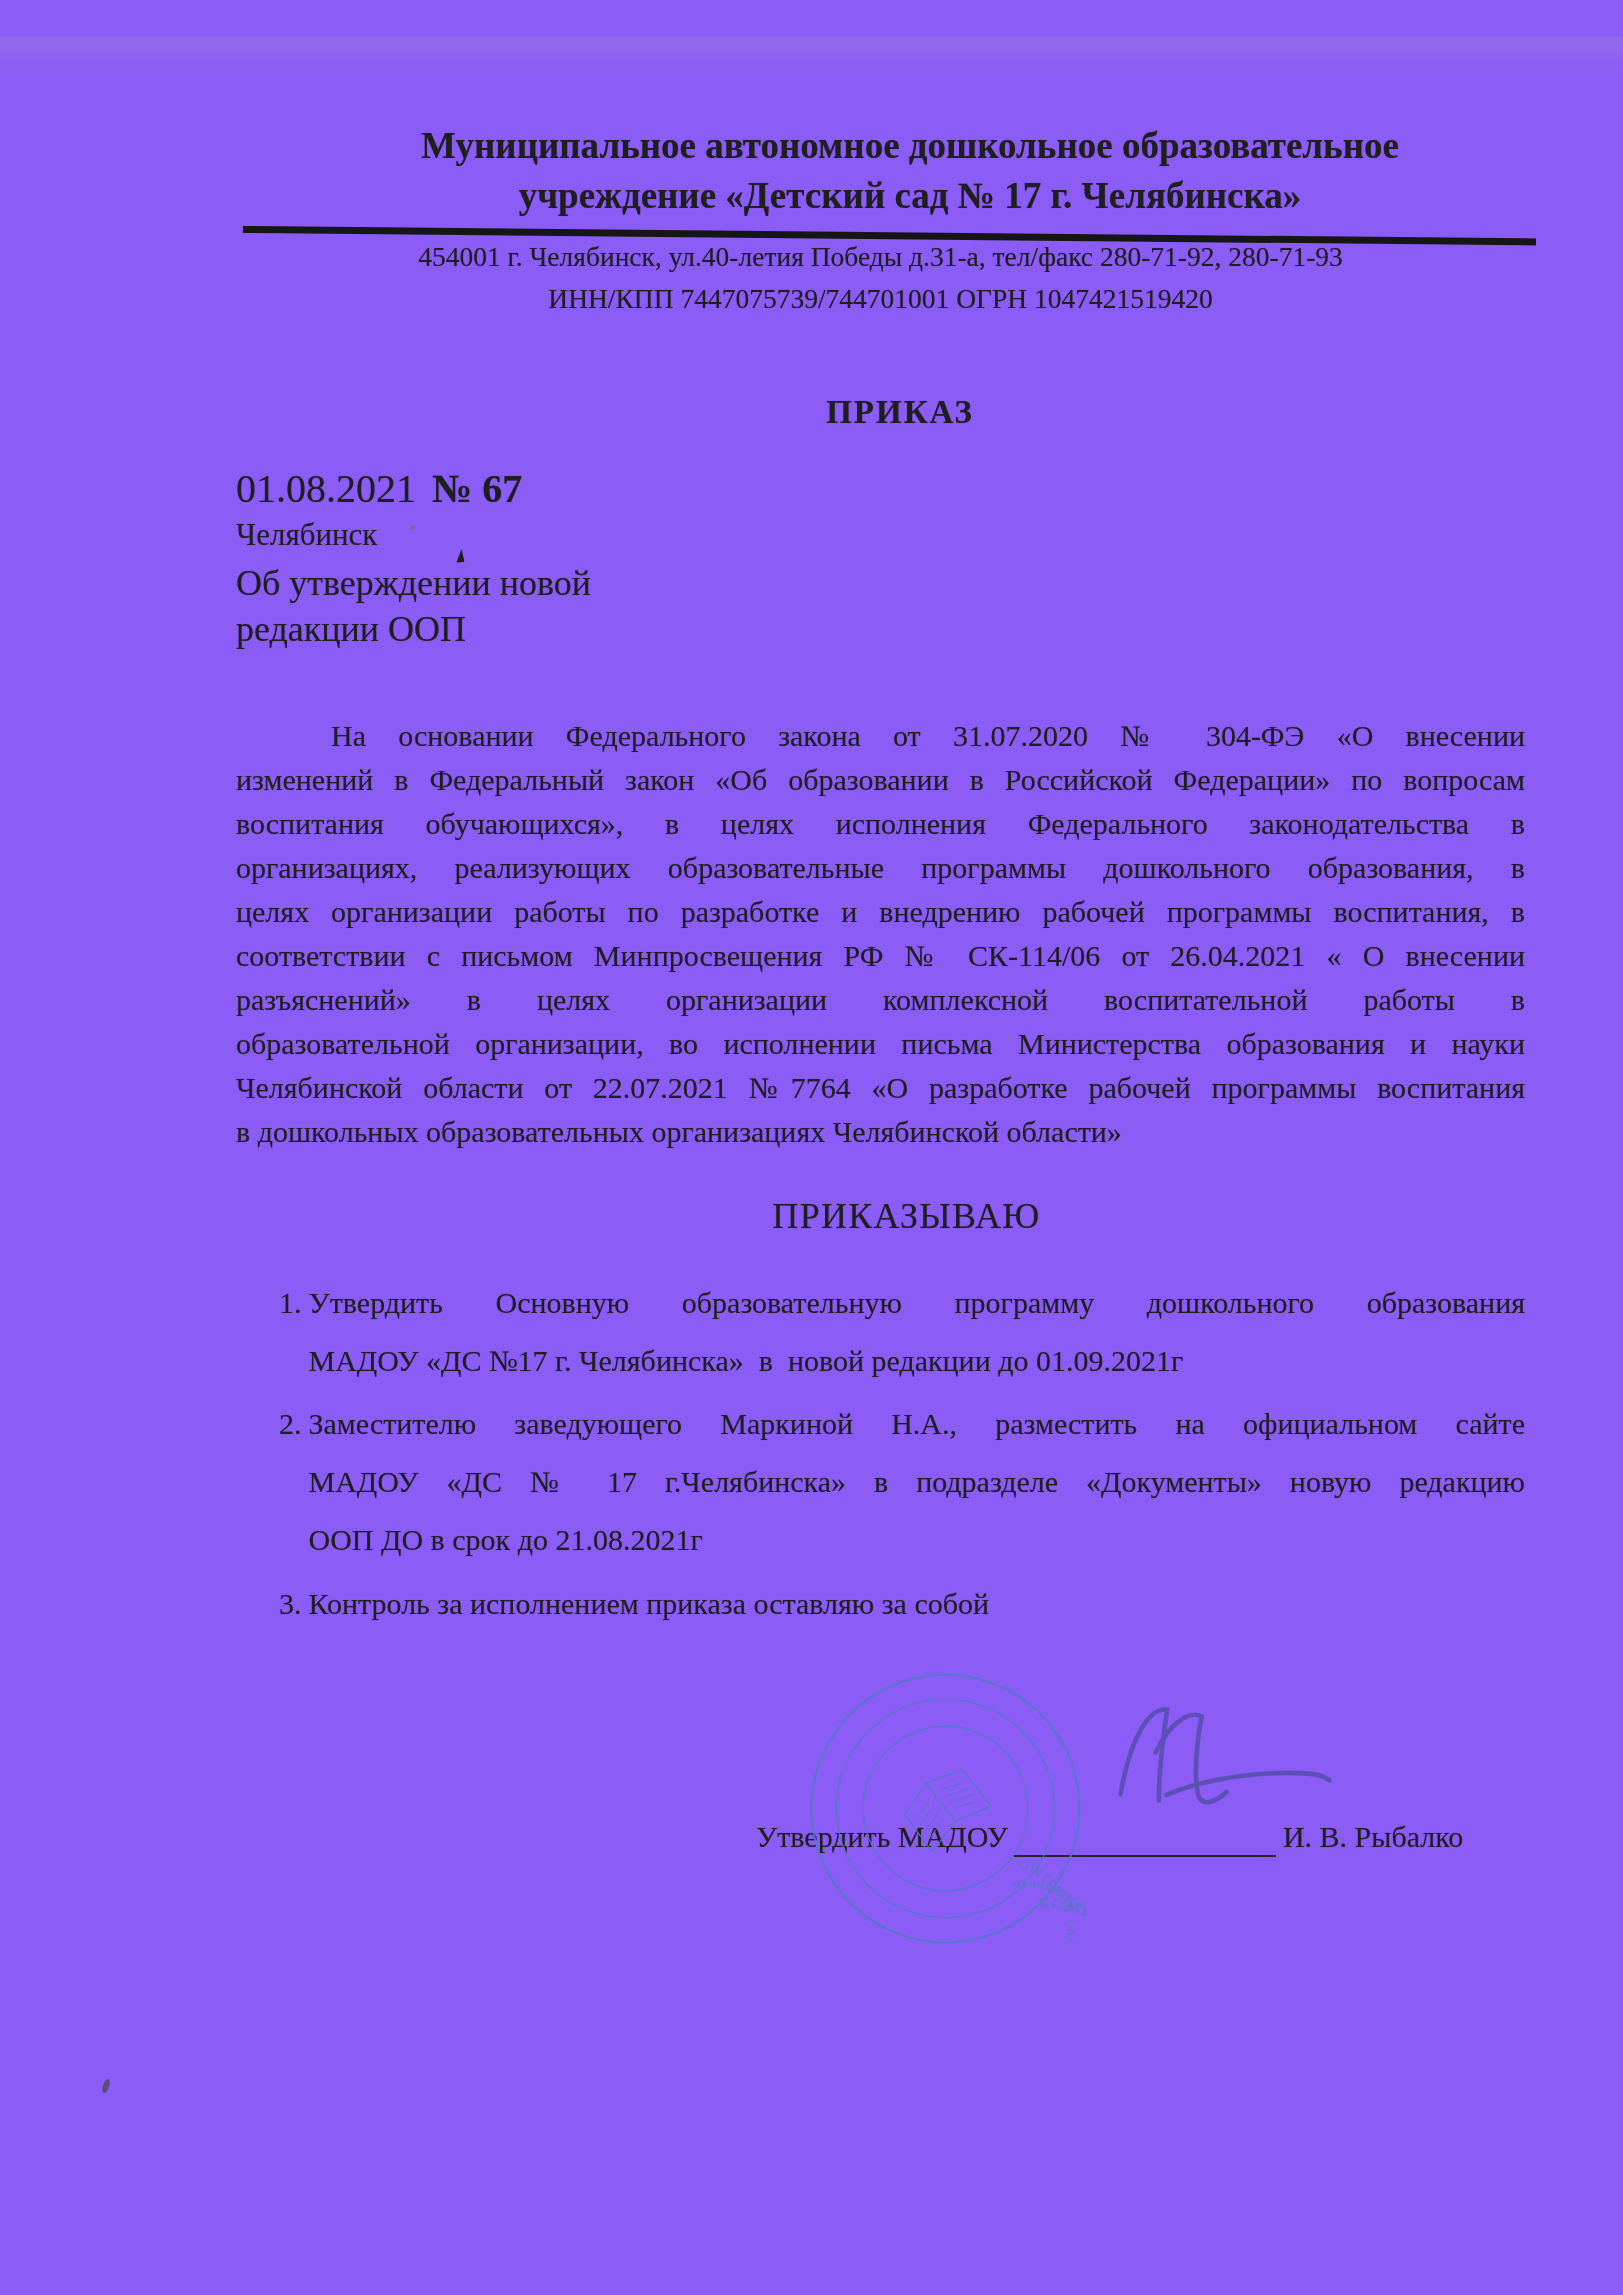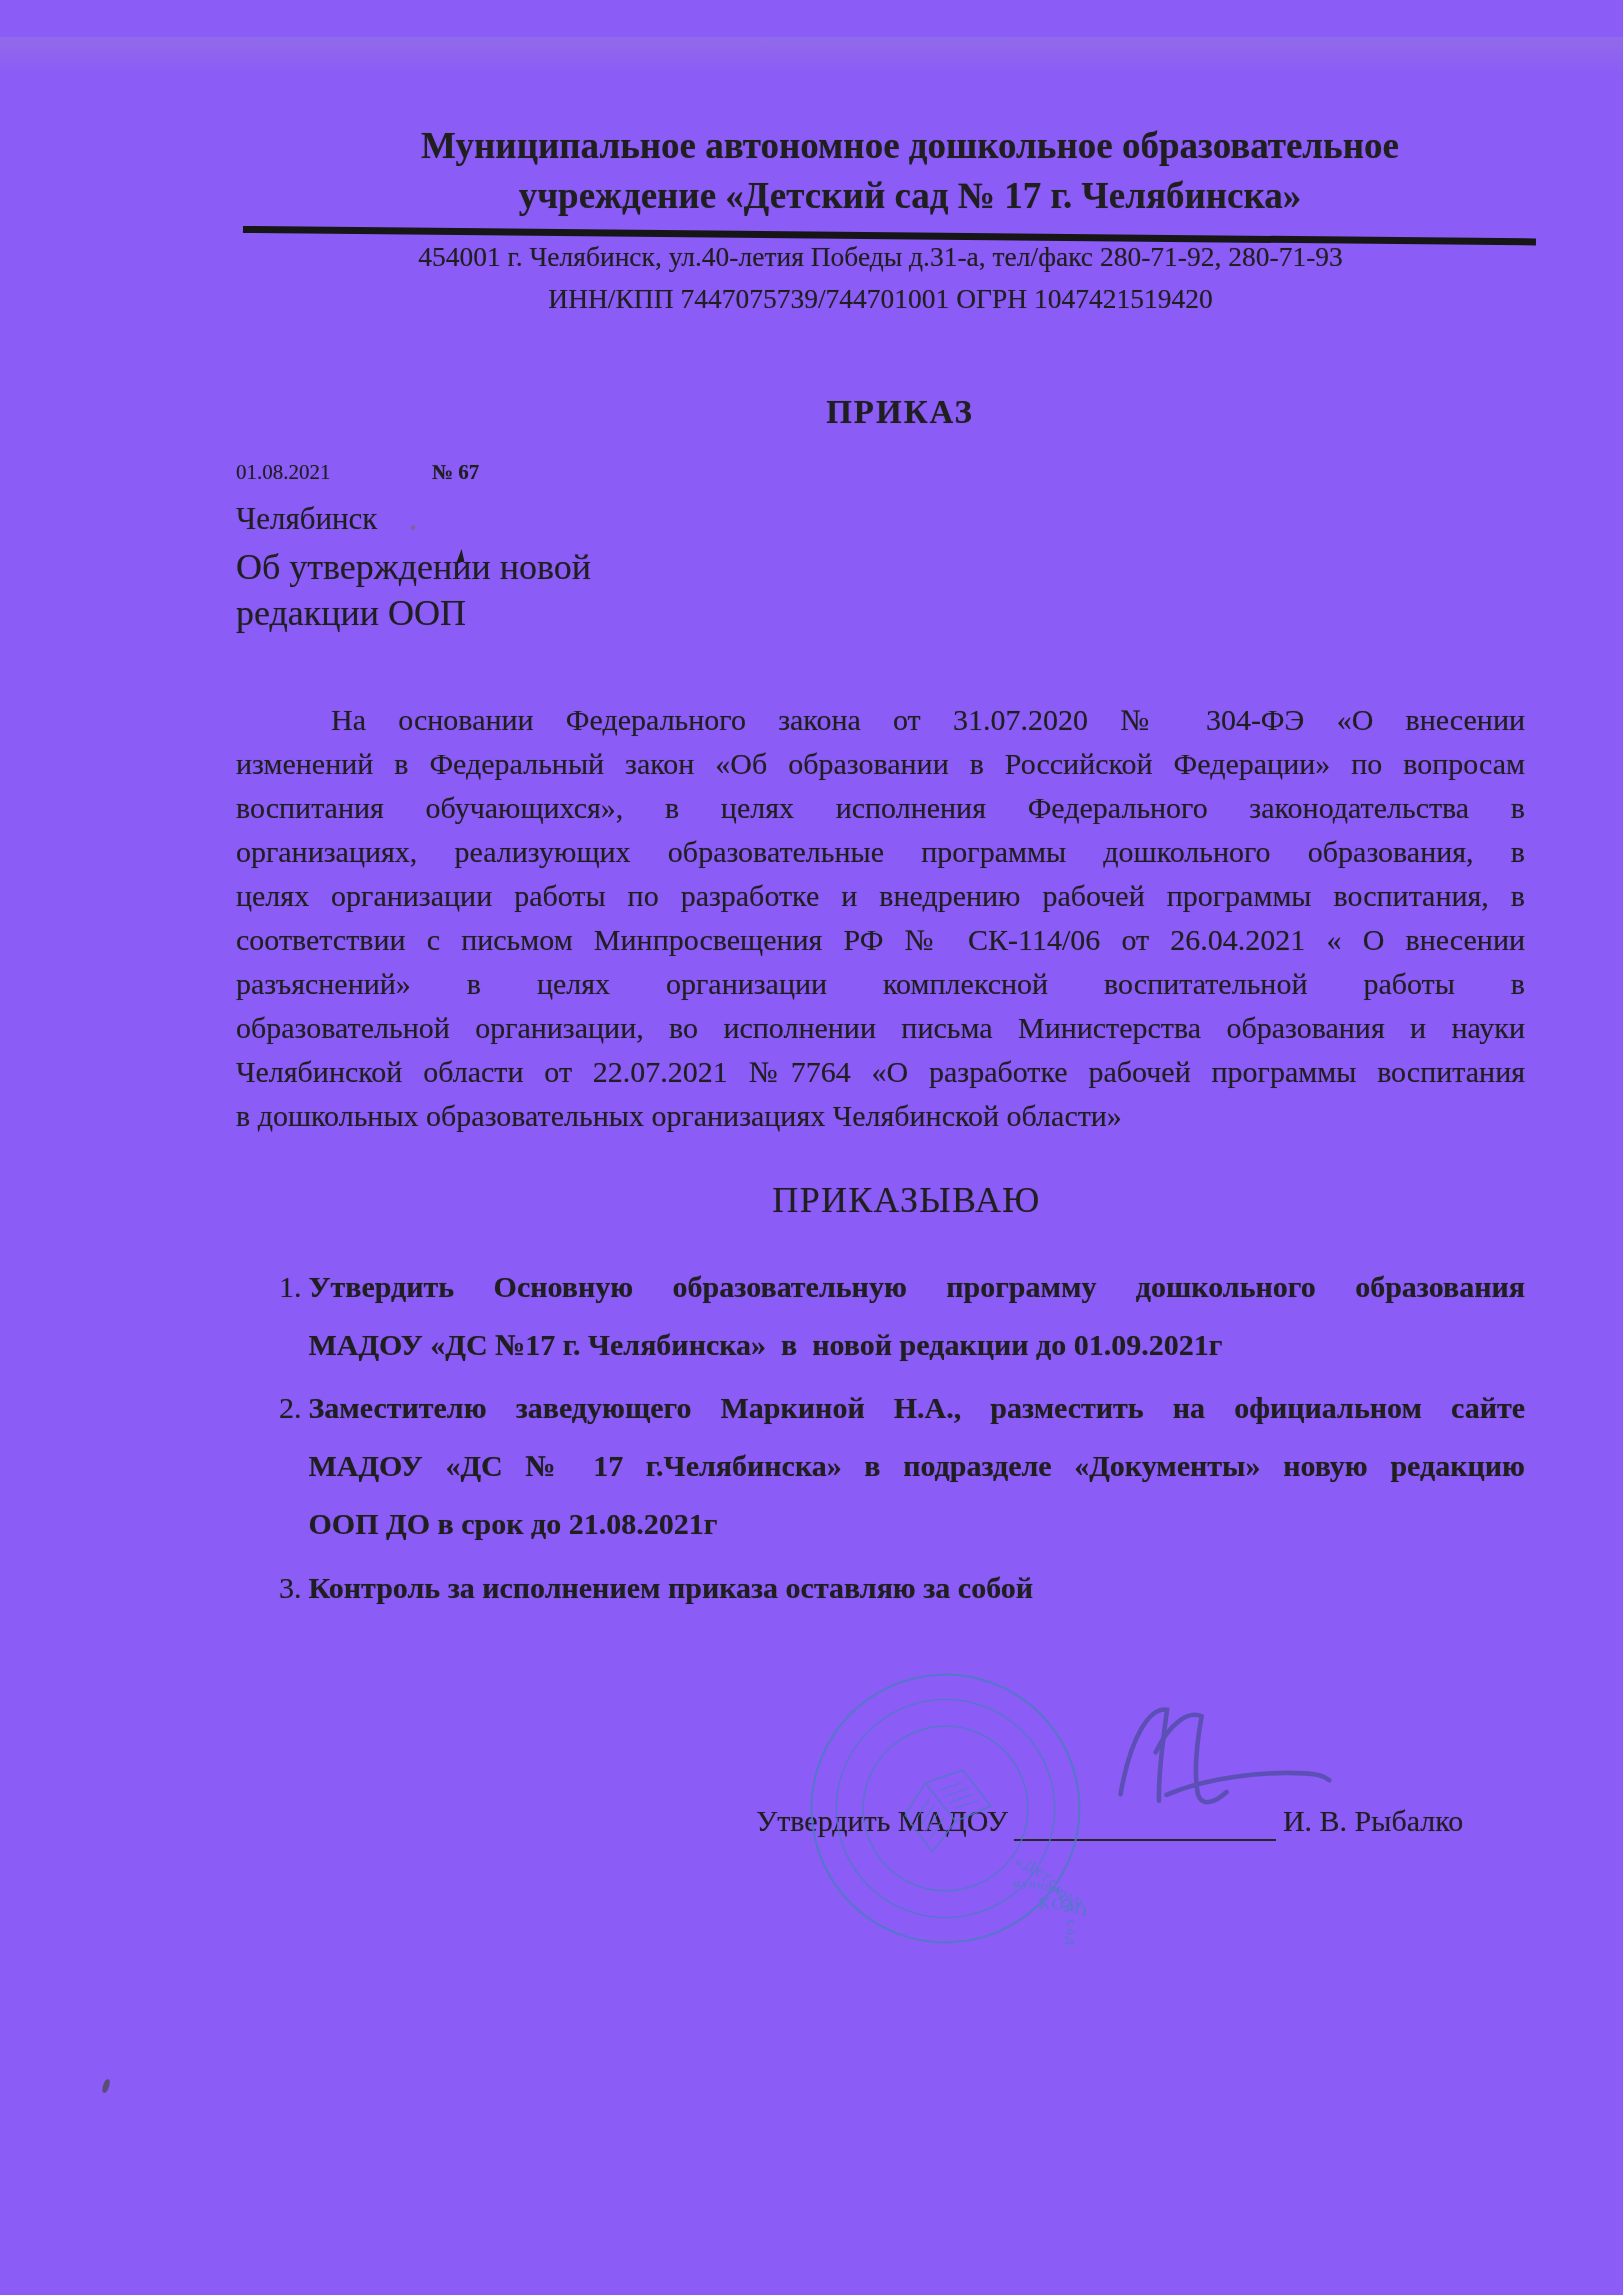--- a/index.html
+++ b/index.html
@@ -48,23 +48,23 @@
   .order-title {
     margin-top: 73px;
     text-align: center;
     transform: translateX(19.6px);
     font-weight: bold;
     font-size: 33px;
     line-height: 39px;
     letter-spacing: 2px;
   }
   .meta-row {
-    margin-top: 20px;
+    margin-top: 36px;
     display: flex;
-    font-size: 21px;
+    font-size: 40px;
     line-height: 41px;
   }
   .meta-date { width: 196px; }
   .meta-num { font-weight: bold; }
   .city-row {
     margin-top: 5.2px;
     font-size: 31px;
     line-height: 41px;
   }
   .subject {
@@ -88,21 +88,21 @@
   }
   .items { margin-top: 38px; font-size: 30px; }
   .item { display: flex; margin-bottom: 5.2px; }
   .item .inum {
     width: 29.5px;
     margin-left: 43px;
     line-height: 58px;
     flex: none;
   }
   .item .itext { flex: 1; }
-  .item .bl { line-height: 58px; font-weight: bold; }
+  .item .bl { line-height: 58px; }
   .sig-row {
     margin-top: 183px;
     display: flex;
     align-items: baseline;
     font-size: 30px;
     line-height: 41px;
   }
   .sig-pos { margin-left: 520px; white-space: nowrap; }
   .sig-line {
     width: 262px;

